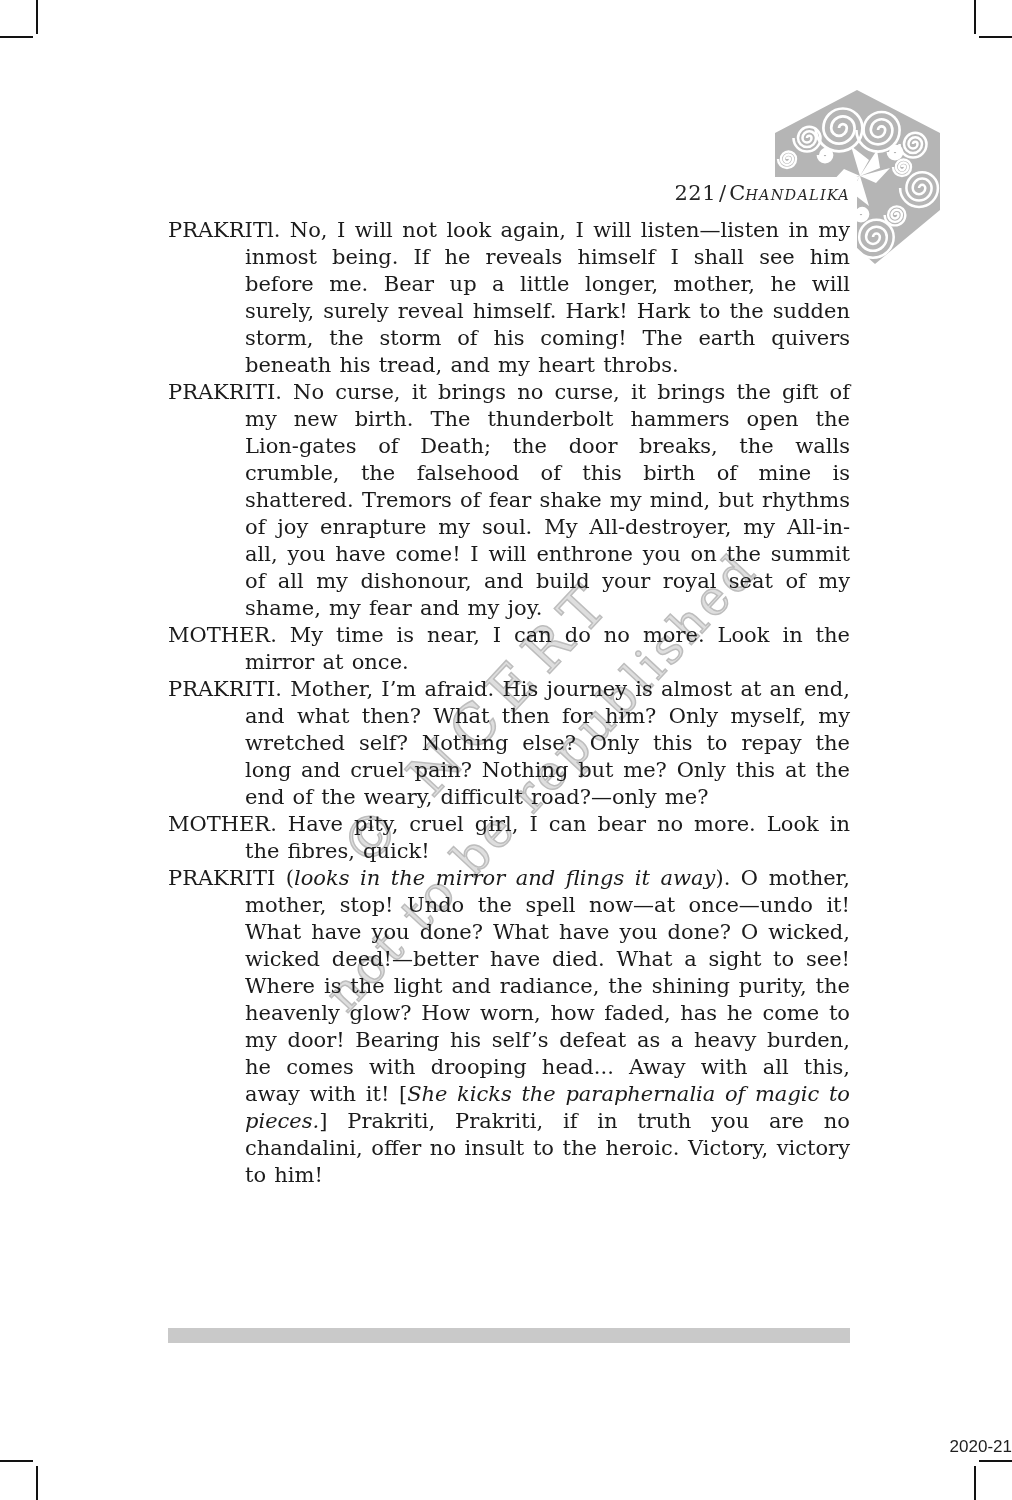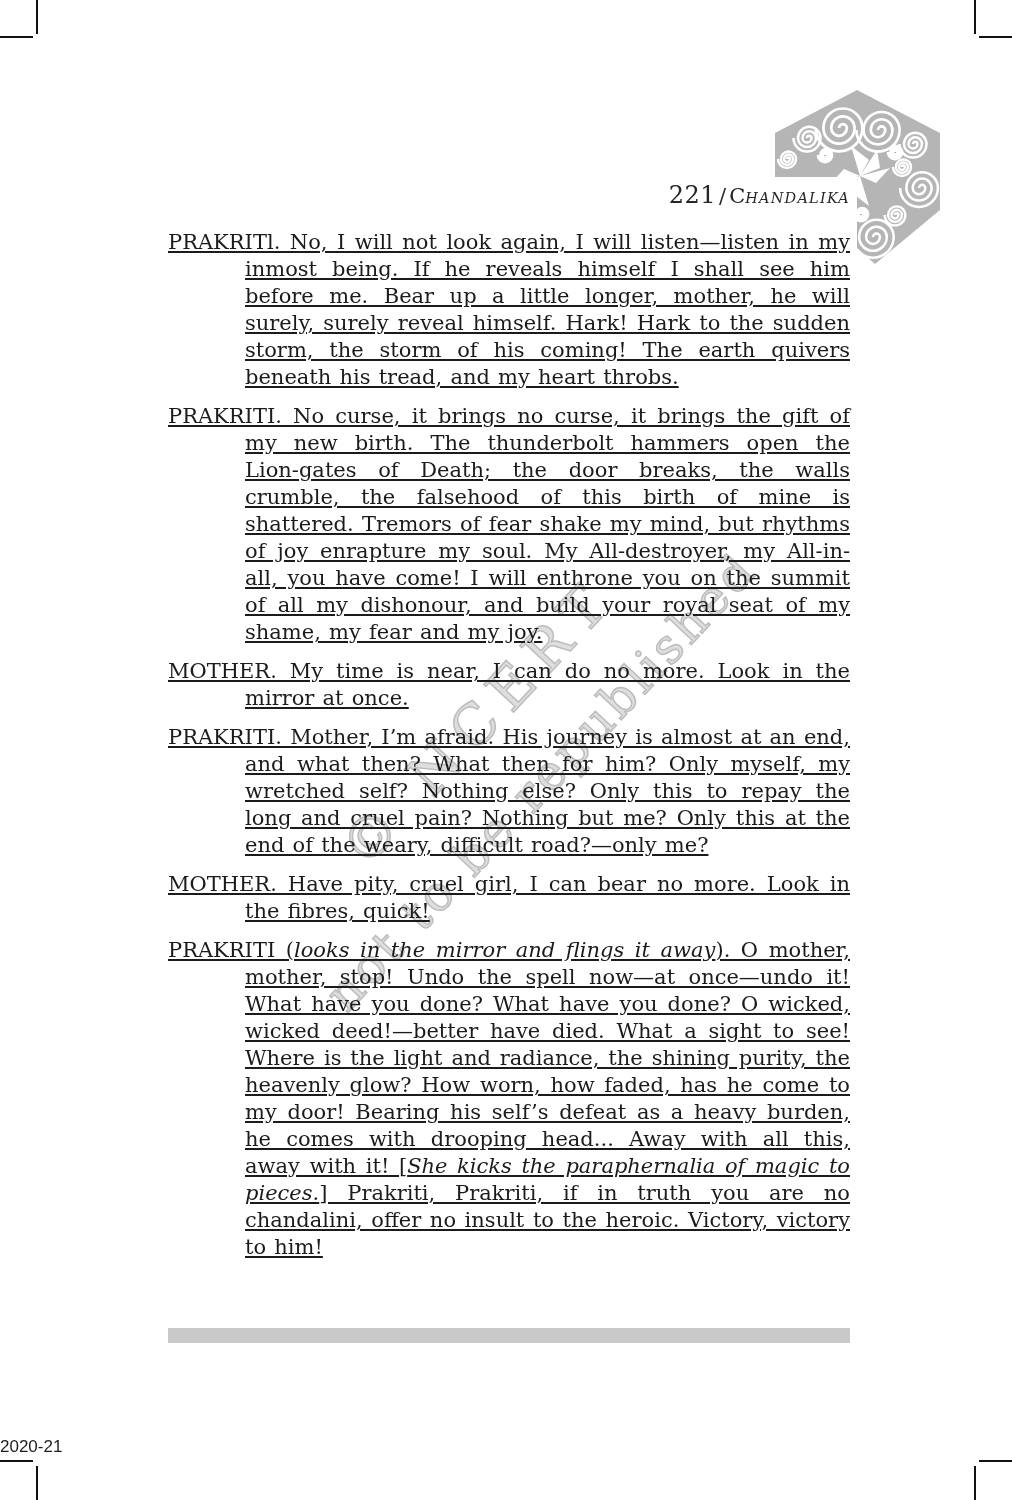--- a/index.html
+++ b/index.html
@@ -10,45 +10,45 @@
   .crop{position:absolute;background:#121212;}
   .crop.v{width:2px;height:34px;}
   .crop.h{width:33px;height:2px;}
 
   
   .ornament{position:absolute;left:773px;top:88px;z-index:1;}
 
   
   .runhead{position:absolute;top:181px;left:0;width:850px;text-align:right;z-index:2;
            color:#262626;white-space:nowrap;}
-  .runhead .big{font-size:24px;letter-spacing:0.5px;}
+  .runhead .big{font-size:21px;letter-spacing:0.5px;}
   .runhead .sep{font-size:21px;padding:0 3px;}
   .runhead .cap{font-size:21px;}
   .runhead .sc{font-size:14.5px;letter-spacing:1.2px;font-style:italic;}
 
   
   .watermark{position:absolute;left:127px;top:470px;width:760px;height:560px;z-index:1;
              display:flex;flex-direction:column;align-items:center;justify-content:center;
              transform:rotate(-47deg);pointer-events:none;}
   .watermark .wline{color:#dedede;-webkit-text-stroke:1.5px #bdbdbd;
                     font-family:"DejaVu Serif", serif;}
   .watermark .w1{font-size:56px;letter-spacing:12px;margin-bottom:26px;}
   .watermark .w2{font-size:48px;letter-spacing:4px;}
 
   
   .dialogue{position:absolute;left:168px;top:217px;width:682px;z-index:2;
             font-size:21px;line-height:27px;}
-  .dialogue p{margin:12px 0 0 77px;text-indent:-77px;text-align:justify;word-spacing:1.5px;text-decoration:underline;}
+  .dialogue p{margin:0 0 0 77px;text-indent:-77px;text-align:justify;word-spacing:1.5px;}
   .dialogue .it{font-style:italic;}
 
   
   .bar{position:absolute;left:168px;top:1328px;width:682px;height:15px;background:#c9c9c9;z-index:2;}
 
   
-  .footer{position:absolute;left:0;top:1437px;width:1012px;text-align:left;
+  .footer{position:absolute;left:0;top:1437px;width:1012px;text-align:right;
           font-family:"Liberation Sans", sans-serif;font-size:17px;color:#1e1e1e;z-index:2;}
 </style>
 </head>
 <body>
 
 <div class="page">
 
   <div class="crop v" style="left:36px;top:0;"></div>
   <div class="crop h" style="left:0;top:36px;"></div>
   <div class="crop v" style="left:974px;top:0;"></div>

